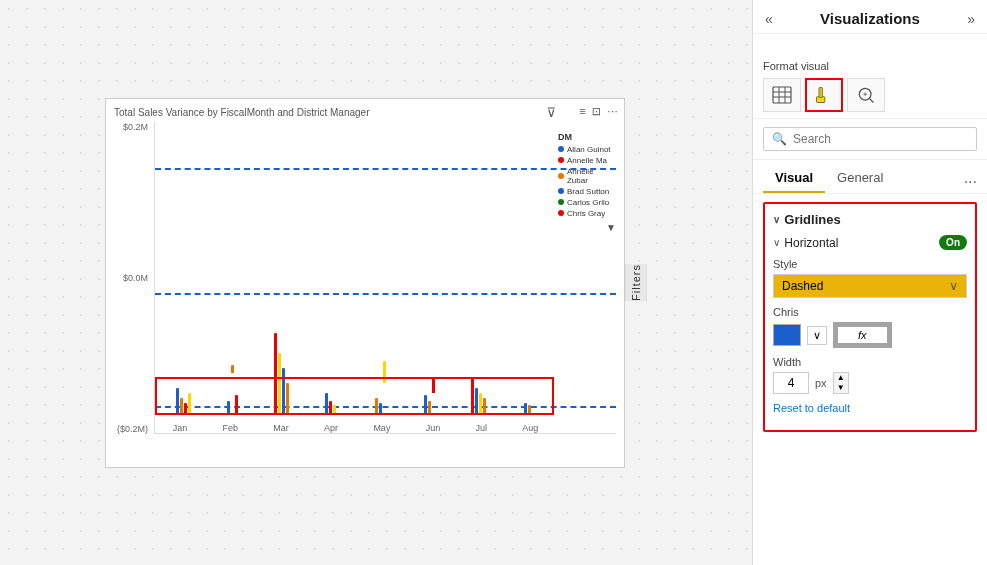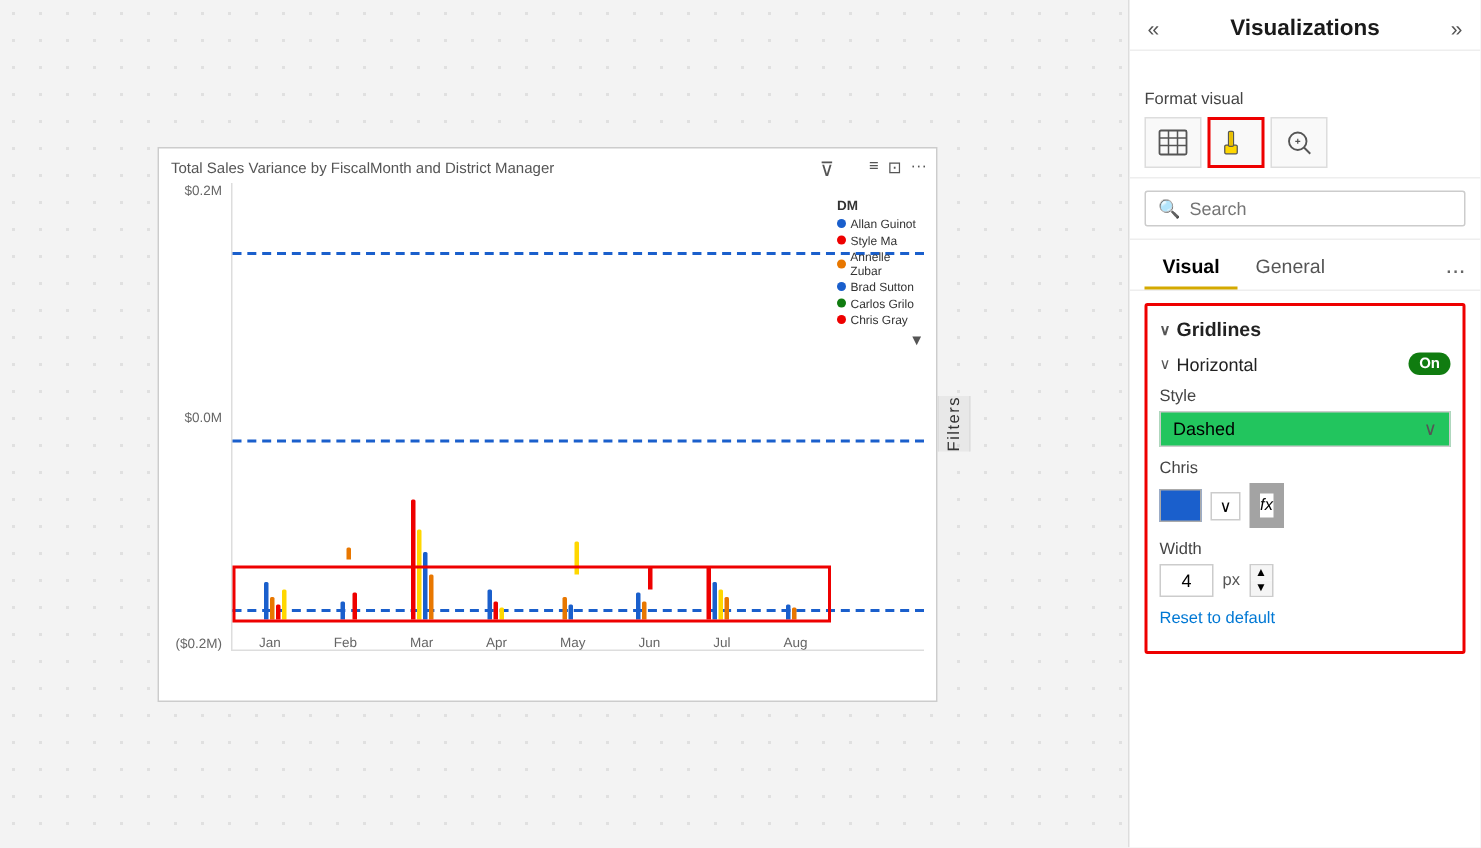--- a/index.html
+++ b/index.html
@@ -351,21 +351,21 @@
       margin-bottom: 4px;
     }
 
     
     .dropdown {
       display: flex;
       align-items: center;
       justify-content: space-between;
       border: 1px solid #ccc;
       padding: 4px 8px;
-      background: #22c55e;
+      background: #eab308;
       cursor: pointer;
       font-size: 12px;
     }
 
     .dropdown-chevron {
       font-size: 12px;
       color: #555;
     }
 
     
@@ -384,23 +384,23 @@
 
     .color-dropdown-btn {
       border: 1px solid #ccc;
       background: #fff;
       padding: 2px 5px;
       cursor: pointer;
       font-size: 11px;
     }
 
     .fx-btn {
-      border: 7px solid #a3a3a3;
+      border: 5px solid #a3a3a3;
       background: #fff;
-      padding: 2px 0;
+      padding: 2px 20px;
       cursor: pointer;
       font-size: 11px;
       font-style: italic;
     }
 
     
     .width-row {
       display: flex;
       align-items: center;
       gap: 6px;
@@ -567,21 +567,21 @@
         <div class="selection-box"></div>
 
         <div class="chart-legend">
           <div class="legend-title">DM</div>
           <div class="legend-item">
             <div class="legend-dot" style="background:#1a5fcc;"></div>
             <span>Allan Guinot</span>
           </div>
           <div class="legend-item">
             <div class="legend-dot" style="background:#e00;"></div>
-            <span>Style Ma</span>
+            <span>Annelle Ma</span>
           </div>
           <div class="legend-item">
             <div class="legend-dot" style="background:#e87700;"></div>
             <span>Annelle Zubar</span>
           </div>
           <div class="legend-item">
             <div class="legend-dot" style="background:#1a5fcc;"></div>
             <span>Brad Sutton</span>
           </div>
           <div class="legend-item">

